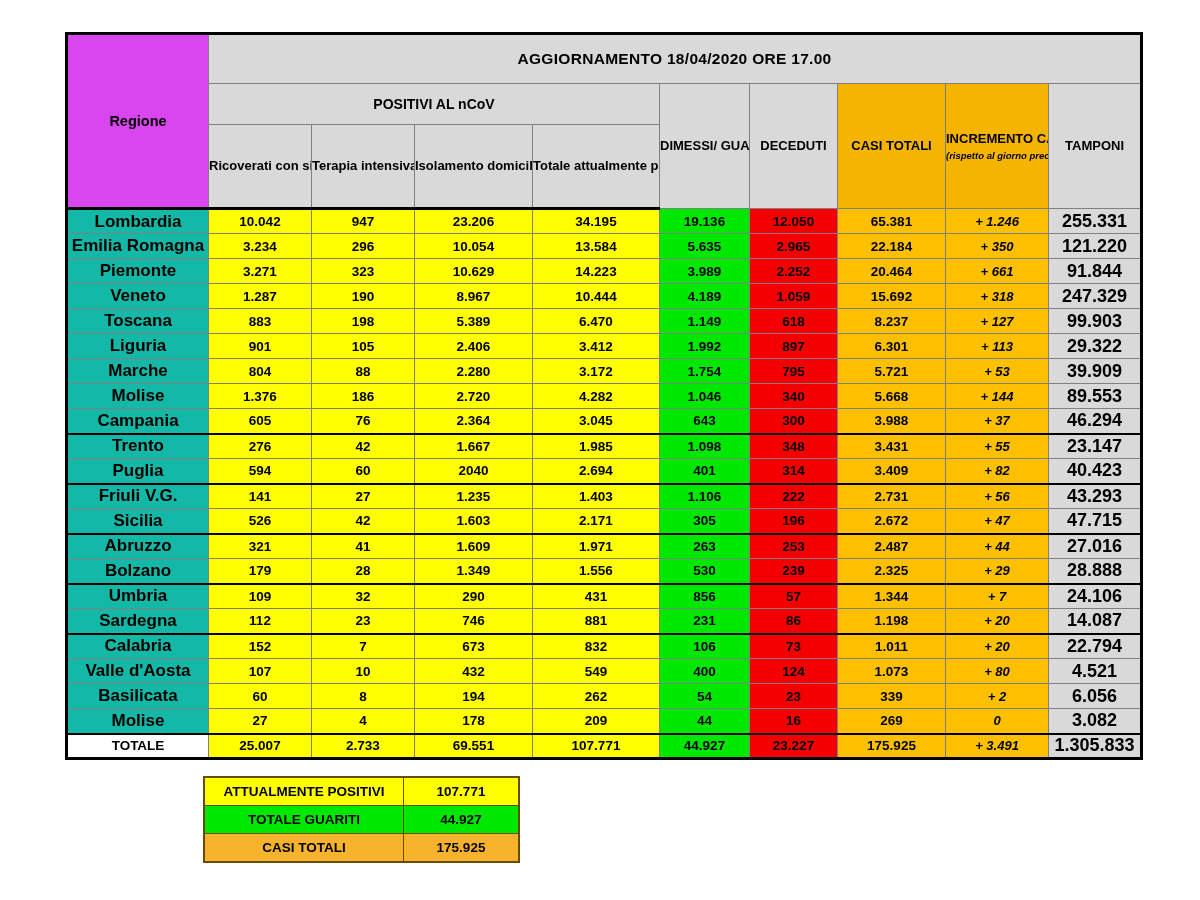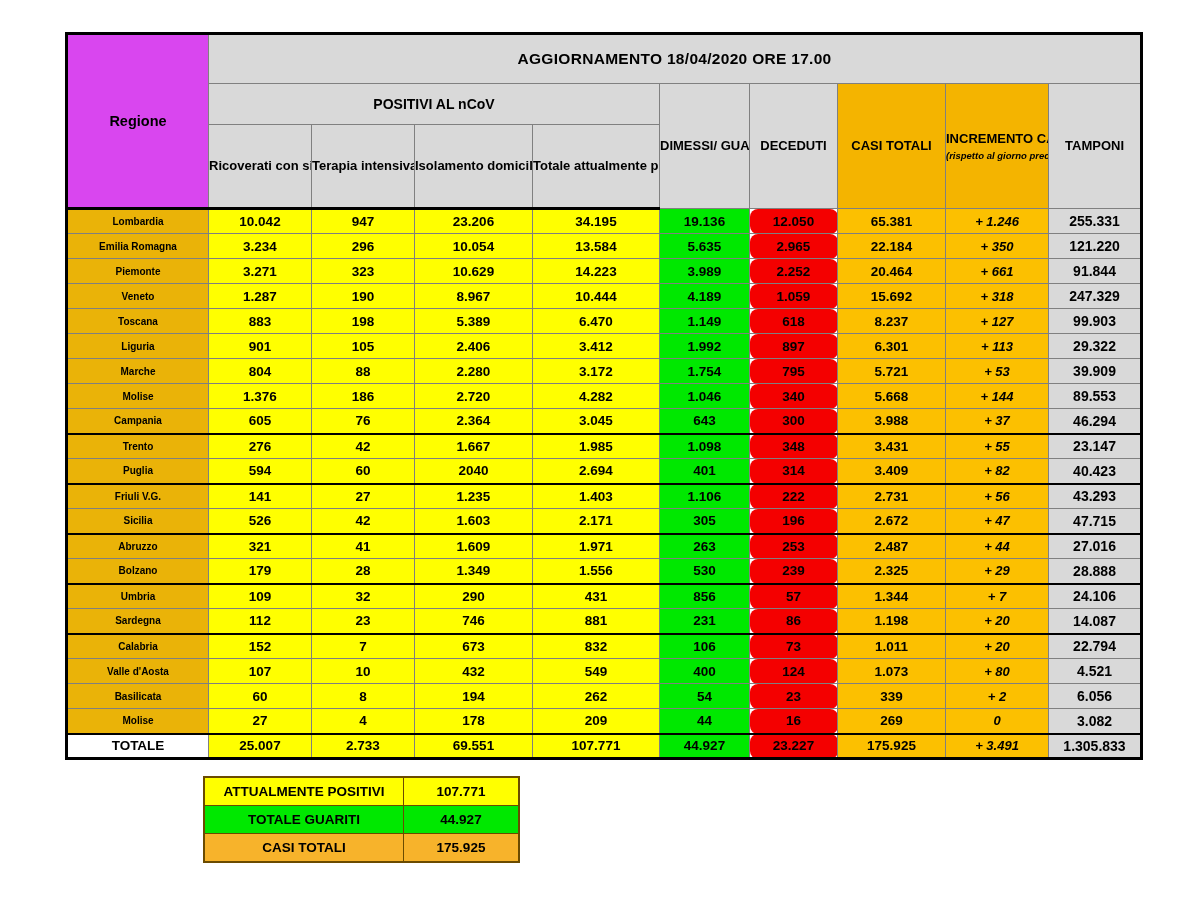--- a/index.html
+++ b/index.html
@@ -84,29 +84,29 @@
     font-style: italic;
     font-weight: bold;
     line-height: 1.2;
     margin-top: 3px;
   }
 
   
   #covid-table tbody tr { height: 25px; }
 
   .c-region {
-    background: #eab308;
-    font-size: 10px;
+    background: #14b8a6;
+    font-size: 17px;
   }
   .c-yellow { background: #ffff00; font-size: 13.5px; }
   .c-green  { background: #00e800; font-size: 13.5px; }
-  .c-red    { background: #f40000; color: #8a0000; font-size: 13.5px; border-radius: 8px; }
+  .c-red    { background: #f40000; color: #8a0000; font-size: 13.5px; }
   .c-orange { background: #fcc000; font-size: 13.5px; }
   .c-incr   { background: #fcc000; font-size: 13px; font-style: italic; }
-  .c-grey   { background: #d9d9d9; font-size: 14px; }
+  .c-grey   { background: #d9d9d9; font-size: 18px; }
 
   tr.total-row td { border-top: 2px solid #000 !important; }
   tr.total-row .c-region { background: #ffffff; font-size: 13.5px; }
   tr.total-row .c-yellow { background: #ffff00; }
 
   
   tr.rule-top td { border-top: 2px solid #000 !important; }
 
   
   #legend {

